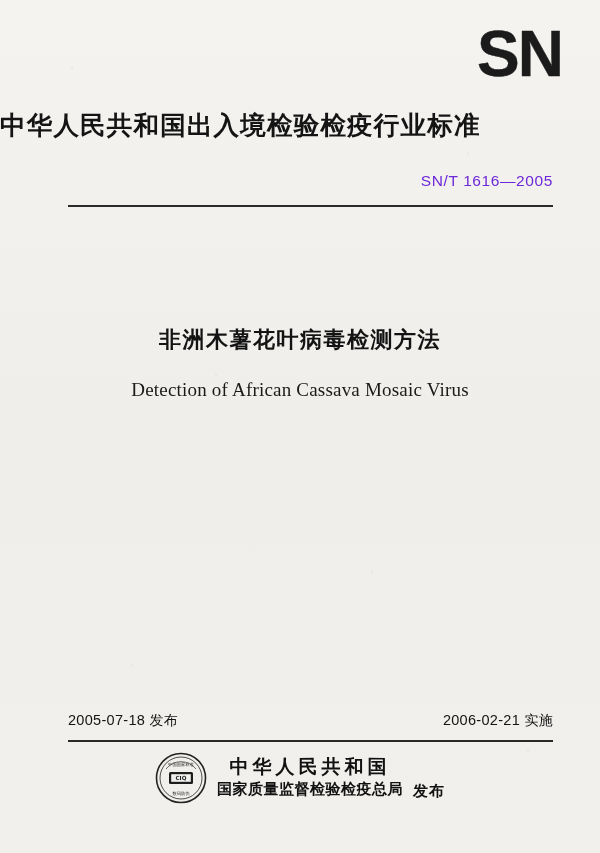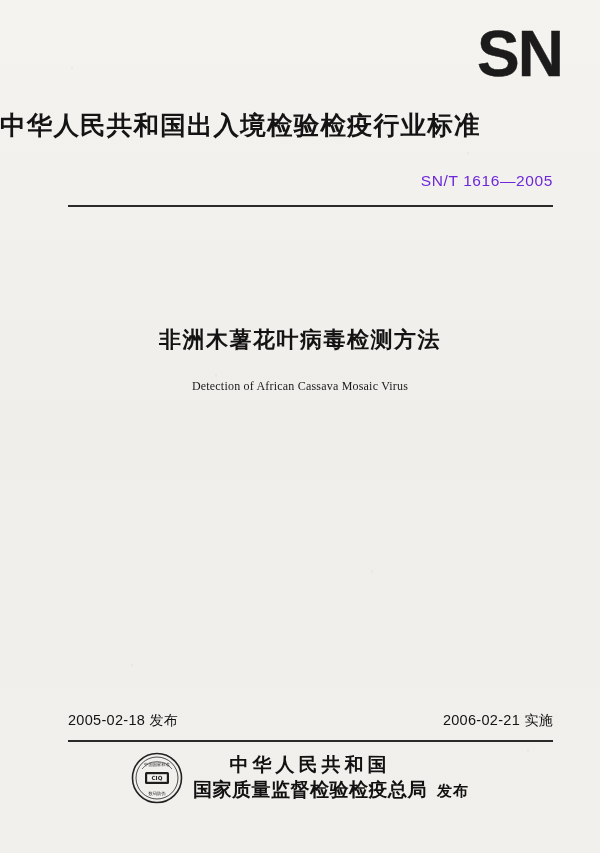--- a/index.html
+++ b/index.html
@@ -99,21 +99,21 @@
     letter-spacing: 1.5px;
     color: #131313;
   }
   .doc-title-en {
     position: absolute;
     top: 379px;
     left: 0;
     right: 0;
     text-align: center;
     font-family: "Liberation Serif", "DejaVu Serif", serif;
-    font-size: 12px;
+    font-size: 19px;
     letter-spacing: 0.2px;
     color: #1a1a1a;
   }
 
   
   .date-issue {
     position: absolute;
     top: 712px;
     left: 68px;
     font-family: "Liberation Sans", sans-serif;
@@ -162,21 +162,21 @@
     color: #111;
     line-height: 1.22;
   }
   .issuer-line1 {
     font-size: 19px;
     letter-spacing: 4px;
     text-align: center;
     font-family: Liberation Mono, monospace;
   }
   .issuer-line2 {
-    font-size: 19px;
+    font-size: 15px;
     letter-spacing: 0.5px;
     text-align: right;
   }
   .issuer-publish {
     font-family: "DejaVu Sans", "Liberation Sans", sans-serif;
     font-weight: bold;
     font-size: 15px;
     color: #111;
     align-self: flex-end;
     padding-bottom: 3px;
@@ -205,21 +205,21 @@
 
   <div class="std-number">SN/T 1616—2005</div>
 
   <div class="rule"></div>
 
   <div class="doc-title-cn">非洲木薯花叶病毒检测方法</div>
 
   <div class="doc-title-en">Detection of African Cassava Mosaic Virus</div>
 
   <div class="date-issue">
-    <span>2005-02-18</span>
+    <span>2005-07-18</span>
     <span class="date-cn">发布</span>
   </div>
 
   <div class="date-effective">
     <span>2006-02-21</span>
     <span class="date-cn">实施</span>
   </div>
 
   <div class="rule-bottom"></div>
 

